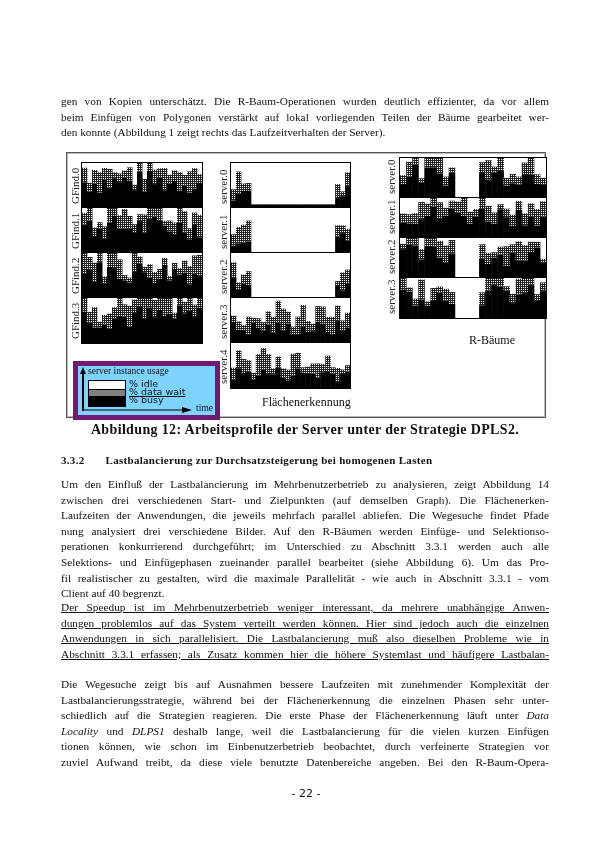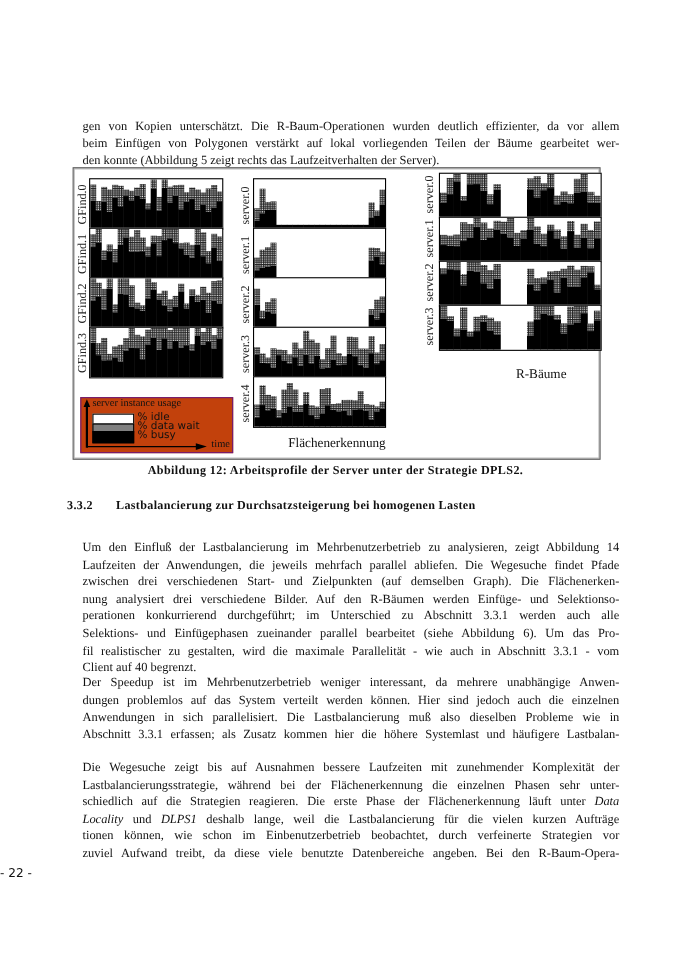--- a/index.html
+++ b/index.html
@@ -1,48 +1,48 @@
 <!DOCTYPE html>
 <html><head>
 <meta charset="utf-8">
 <style>
   html, body { margin: 0; padding: 0; background: #ffffff; }
   body { width: 612px; height: 866px; position: relative; overflow: hidden;
          font-family: "Liberation Serif", "DejaVu Serif", serif; color: #111; }
   .para { position: absolute; left: 61px; width: 488px; font-size: 11.3px; line-height: 15.6px;
-          text-align: justify; margin: 14px; }
+          text-align: justify; margin: 0; }
   .para .ln { display: block; text-align: justify; text-align-last: justify; white-space: nowrap; height: 15.6px; }
   .para .ln.last { text-align-last: left; }
   .caption { position: absolute; left: 61px; width: 488px; top: 422px; text-align: center;
-             font-weight: bold; font-size: 11px; letter-spacing: 0.35px; }
+             font-weight: bold; font-size: 14px; letter-spacing: 0.35px; }
   .section-heading { position: absolute; left: 61px; top: 454px; font-weight: bold; font-size: 11px; letter-spacing: 0.3px; }
   .section-heading .num { margin-right: 21px; }
-  .page-number { position: absolute; left: 0; width: 612px; top: 787px; text-align: left;
+  .page-number { position: absolute; left: 0; width: 612px; top: 787px; text-align: center;
                  font-family: "DejaVu Sans", sans-serif; font-size: 11px; }
   .figure { position: absolute; left: 66px; top: 152px; width: 478px; height: 264px;
             border: 1px solid #555; box-shadow: inset 0 0 0 1px #bbb; background: #fff; }
   .panel { position: absolute; border: 1px solid #000; background: #fff; }
   .panel svg { display: block; }
   .vlabel { position: absolute; font-size: 11px; transform: rotate(-90deg); transform-origin: left top;
             white-space: nowrap; color: #222; }
   .group-title { position: absolute; font-size: 12px; white-space: nowrap; }
-  .legend { position: absolute; left: 73px; top: 361px; width: 137px; height: 49px; border: 1px solid #701a75;
-            background: #c2410c; font-family: "DejaVu Sans", sans-serif; }
+  .legend { position: absolute; left: 73px; top: 361px; width: 137px; height: 49px; border: 5px solid #701a75;
+            background: #7dd3fc; font-family: "DejaVu Sans", sans-serif; }
   .legend .ltitle { position: absolute; left: 10px; top: 0px; font-family: "Liberation Serif", serif; font-size: 9.5px; }
   .legend .ltime { position: absolute; right: 2px; top: 37px; font-family: "Liberation Serif", serif; font-size: 9.5px; }
   .legend .lentry { position: absolute; left: 51px; font-size: 9.5px; line-height: 9px; }
   .legend .sw { position: absolute; left: 10px; width: 36px; border: 1px solid #000; }
 </style>
 </head>
 <body>
 
 <div class="para" style="top:94px;">
   <span class="ln">gen von Kopien unterschätzt. Die R-Baum-Operationen wurden deutlich effizienter, da vor allem</span>
   <span class="ln">beim Einfügen von Polygonen verstärkt auf lokal vorliegenden Teilen der Bäume gearbeitet wer-</span>
-  <span class="ln last">den konnte (Abbildung 5 zeigt rechts das Laufzeitverhalten der Server).</span>
+  <span class="ln last">den konnte (Abbildung 1 zeigt rechts das Laufzeitverhalten der Server).</span>
 </div>
 
 <div class="figure">
 
   <div id="g0">
       <div class="panel" style="left: 14px; top: 9px; width: 120px; height: 45px;">
         <svg width="120" height="45">
           <defs>
             <pattern id="h0_0" width="4" height="4" patternUnits="userSpaceOnUse">
               <rect width="4" height="4" fill="#fff"></rect>
@@ -864,57 +864,57 @@
     <line x1="5" y1="45" x2="5" y2="4" stroke="#000" stroke-width="2"></line>
     <polygon points="5,1 2,8 8,8" fill="#000"></polygon>
     <line x1="5" y1="44" x2="105" y2="44" stroke="#000" stroke-width="1.2"></line>
     <polygon points="114,44 104,41 104,47" fill="#000"></polygon>
   </svg>
   <div class="ltitle">server instance usage</div>
   <div class="sw" style="top:14px; height:8px; background:#fff;"></div>
   <div class="sw" style="top:23px; height:6px; background:#808080;"></div>
   <div class="sw" style="top:30px; height:9px; background:#000;"></div>
   <div class="lentry" style="top:13px;">% idle</div>
-  <div class="lentry" style="top:21px;">% data wait</div>
+  <div class="lentry" style="top:21px;text-decoration:underline;">% data wait</div>
   <div class="lentry" style="top:29px;">% busy</div>
   <div class="ltime">time</div>
 </div>
 
 <div class="caption">Abbildung 12: Arbeitsprofile der Server unter der Strategie DPLS2.</div>
 
 <div class="section-heading">
   <span class="num">3.3.2</span><span>Lastbalancierung zur Durchsatzsteigerung bei homogenen Lasten</span>
 </div>
 
 <div class="para" style="top:477px;">
   <span class="ln">Um den Einfluß der Lastbalancierung im Mehrbenutzerbetrieb zu analysieren, zeigt Abbildung 14</span>
+  <span class="ln">zwischen drei verschiedenen Start- und Zielpunkten (auf demselben Graph). Die Flächenerken-</span>
   <span class="ln">Laufzeiten der Anwendungen, die jeweils mehrfach parallel abliefen. Die Wegesuche findet Pfade</span>
-  <span class="ln">zwischen drei verschiedenen Start- und Zielpunkten (auf demselben Graph). Die Flächenerken-</span>
   <span class="ln">nung analysiert drei verschiedene Bilder. Auf den R-Bäumen werden Einfüge- und Selektionso-</span>
   <span class="ln">perationen konkurrierend durchgeführt; im Unterschied zu Abschnitt 3.3.1 werden auch alle</span>
   <span class="ln">Selektions- und Einfügephasen zueinander parallel bearbeitet (siehe Abbildung 6). Um das Pro-</span>
   <span class="ln">fil realistischer zu gestalten, wird die maximale Parallelität - wie auch in Abschnitt 3.3.1 - vom</span>
   <span class="ln last">Client auf 40 begrenzt.</span>
 </div>
 
-<div class="para" style="top:600px;">
+<div class="para" style="top:600px;text-decoration:underline;">
   <span class="ln">Der Speedup ist im Mehrbenutzerbetrieb weniger interessant, da mehrere unabhängige Anwen-</span>
   <span class="ln">dungen problemlos auf das System verteilt werden können. Hier sind jedoch auch die einzelnen</span>
   <span class="ln">Anwendungen in sich parallelisiert. Die Lastbalancierung muß also dieselben Probleme wie in</span>
   <span class="ln">Abschnitt 3.3.1 erfassen; als Zusatz kommen hier die höhere Systemlast und häufigere Lastbalan-</span>
 </div>
 
 <div class="para" style="top:677px;font-family:Liberation Serif, serif;">
   <span class="ln">Die Wegesuche zeigt bis auf Ausnahmen bessere Laufzeiten mit zunehmender Komplexität der</span>
   <span class="ln">Lastbalancierungsstrategie, während bei der Flächenerkennung die einzelnen Phasen sehr unter-</span>
   <span class="ln">
     <span>schiedlich auf die Strategien reagieren. Die erste Phase der Flächenerkennung läuft unter</span>
     <i>Data</i></span>
   <span class="ln">
     <i>Locality</i>
     <span>und</span>
     <i>DLPS1</i>
-    <span>deshalb lange, weil die Lastbalancierung für die vielen kurzen Aufträge</span></span>
+    <span>deshalb lange, weil die Lastbalancierung für die vielen kurzen Einfügen</span></span>
   <span class="ln">tionen können, wie schon im Einbenutzerbetrieb beobachtet, durch verfeinerte Strategien vor</span>
   <span class="ln">zuviel Aufwand treibt, da diese viele benutzte Datenbereiche angeben. Bei den R-Baum-Opera-</span>
 </div>
 
 <div class="page-number">- 22 -</div>
 
 </body></html>

